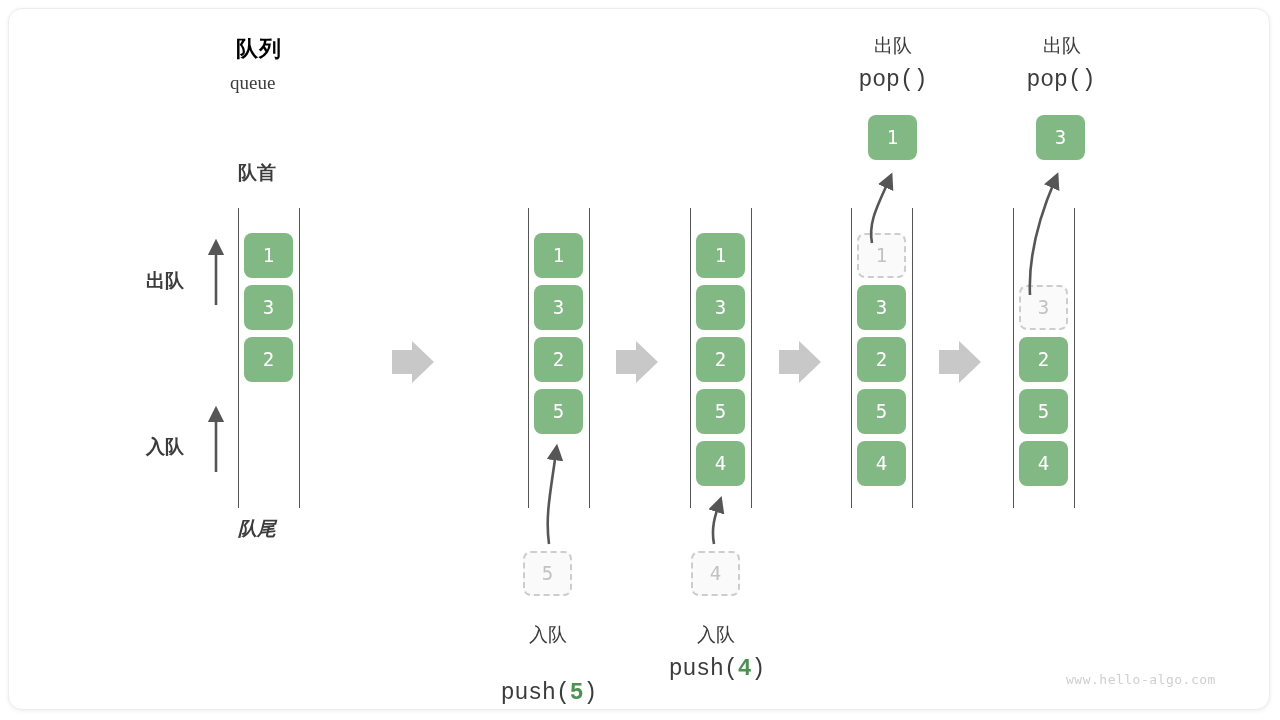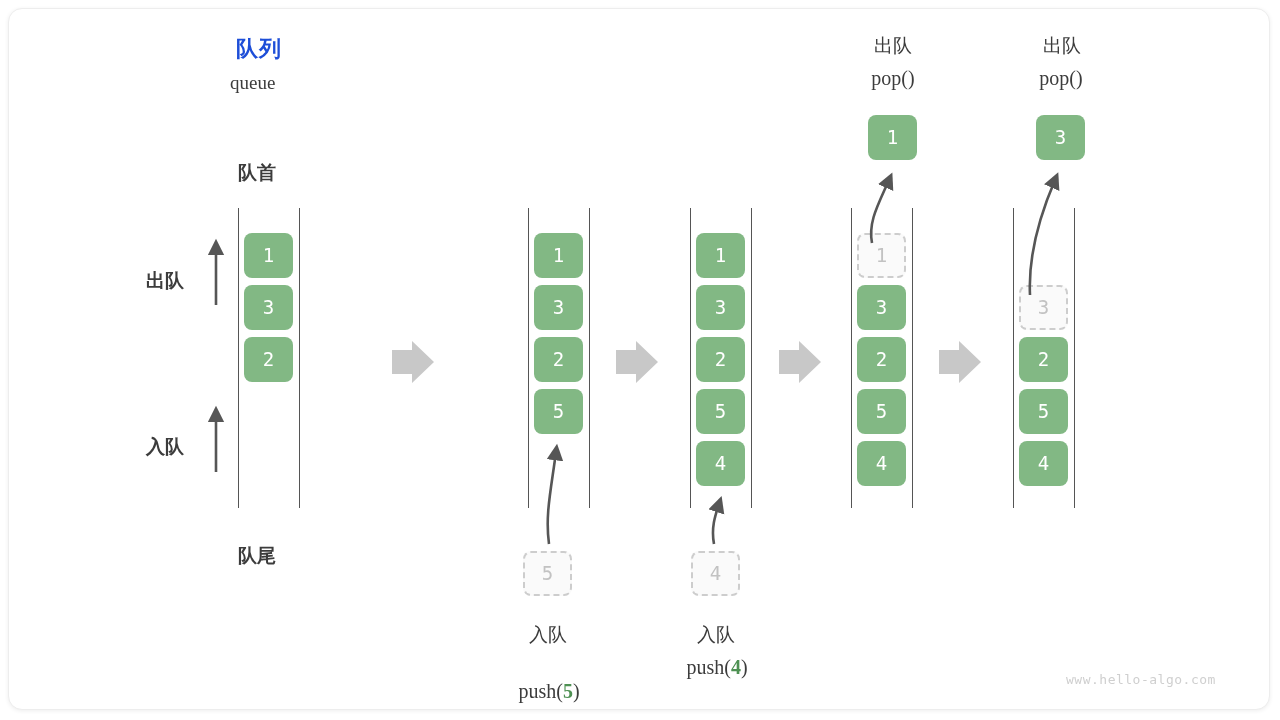--- a/index.html
+++ b/index.html
@@ -26,21 +26,21 @@
     border-radius: 14px;
     background: #ffffff;
     box-shadow: 0 1px 4px rgba(0,0,0,0.07);
   }
   .abs { position: absolute; }
 
   
   .title-cn {
     font-size: 22px;
     font-weight: bold;
-    color: #1d4ed8;
+    color: #000000;
     letter-spacing: 1px;
     white-space: nowrap;
   }
   .title-en {
     font-size: 19px;
     color: #3c3c3c;
     font-family: Liberation Serif, serif;
     white-space: nowrap;
   }
   .label-bold {
@@ -49,23 +49,23 @@
     color: #3c3c3c;
     white-space: nowrap;
   }
   .op-cn {
     font-size: 19px;
     color: #3c3c3c;
     white-space: nowrap;
     text-align: center;
   }
   .op-code {
-    font-size: 20px;
-    color: #3c3c3c;
-    font-family: Liberation Serif, serif;
+    font-size: 23px;
+    color: #3c3c3c;
+    font-family: Liberation Mono, monospace;
     white-space: nowrap;
     text-align: center;
   }
   .op-code .arg { color: #4e9153; font-weight: bold; }
   .watermark {
     font-size: 13px;
     color: #cfcfcf;
     font-family: "DejaVu Sans Mono", "Liberation Mono", monospace;
     letter-spacing: 0.5px;
     white-space: nowrap;
@@ -116,21 +116,21 @@
 </head>
 <body>
 
 <div id="stage">
   <div class="frame"></div>
 
   <div class="abs title-cn" style="left:236px; top:34px;">队列</div>
   <div class="abs title-en" style="left:230px; top:72px;">queue</div>
 
   <div class="abs label-bold" style="left:238px; top:160px;">队首</div>
-  <div class="abs label-bold" style="left:238px; top:543px;">队尾</div>
+  <div class="abs label-bold" style="left:238px; top:516px;font-style:italic;">队尾</div>
 
   <div class="abs label-bold" style="left:146px; top:268px;">出队</div>
   <div class="abs label-bold" style="left:146px; top:434px;">入队</div>
 
   <div class="rail" style="left:238px; top:208px; height:300px;"></div>
   <div class="rail" style="left:299px; top:208px; height:300px;"></div>
   <div class="cell" style="left:244px; top:233px;">1</div>
   <div class="cell" style="left:244px; top:285px;">3</div>
   <div class="cell" style="left:244px; top:337px;">2</div>
 

